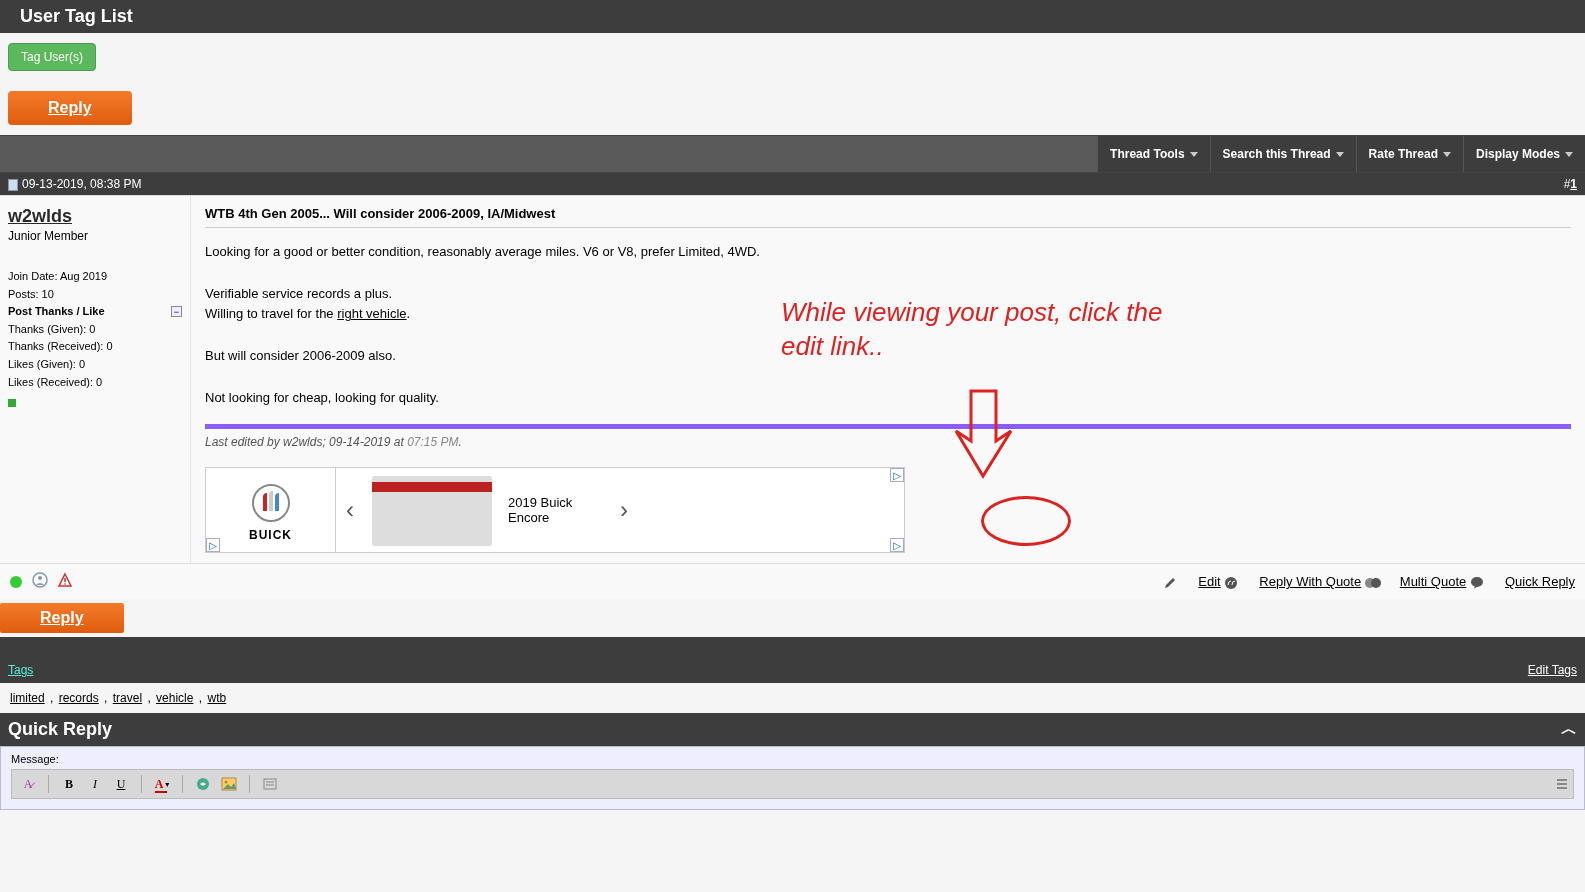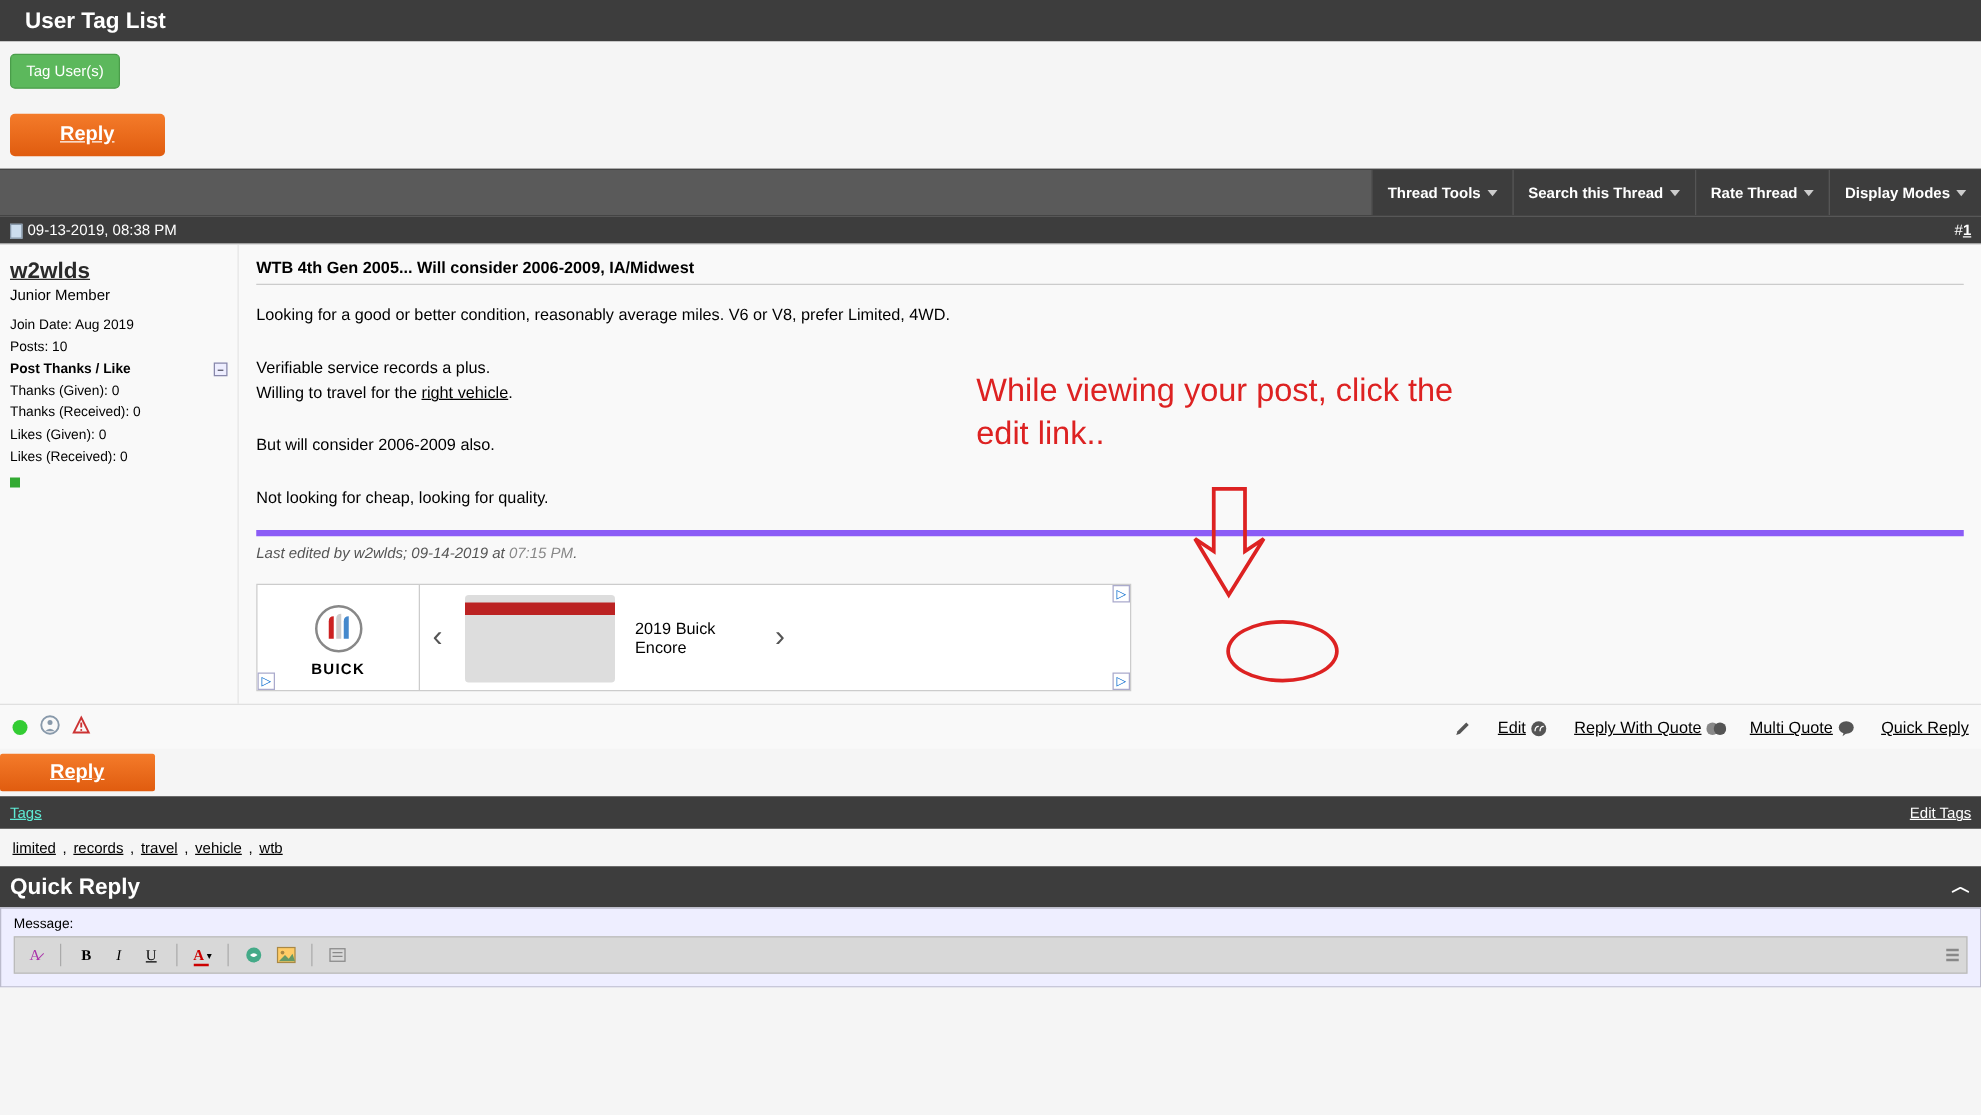--- a/index.html
+++ b/index.html
@@ -1,47 +1,47 @@
 <!DOCTYPE html>
 <html><head>
 <meta charset="utf-8">
 <style>
 * { box-sizing: border-box; margin: 0; padding: 0; }
 body { font-family: Verdana, Arial, sans-serif; font-size: 13px; background: #f5f5f5; color: #000; }
-a { color: #000; text-decoration: underline; cursor: pointer; }
+a { color: #000; text-decoration: underline; cursor: pointer; margin-top: 20px; }
 
 .dark-header { background: #3d3d3d; color: #fff; padding: 6px 20px; font-size: 18px; font-weight: bold; }
 .section-pad { padding: 10px 8px; }
 
 .green-btn { background: #5cb85c; color: #fff; border: 1px solid #4a9d4a; border-radius: 4px; padding: 6px 12px; font-size: 12px; cursor: pointer; }
 
 .orange-btn { background: linear-gradient(#f47b2a, #e05c0f); color: #fff; border: none; border-radius: 4px; padding: 8px 40px; font-size: 16px; cursor: pointer; text-decoration: underline; font-weight: bold; }
 
 .toolbar-row { background: #5a5a5a; height: 38px; display: flex; justify-content: flex-end; align-items: stretch; border-top: 1px solid #444; border-bottom: 1px solid #444; }
 .toolbar-item { background: #3d3d3d; color: #fff; padding: 12px 12px; font-size: 12px; font-weight: bold; display: flex; align-items: center; border-left: 1px solid #555; cursor: pointer; }
 .chev { display: inline-block; margin-left: 5px; width: 0; height: 0; border-left: 4px solid transparent; border-right: 4px solid transparent; border-top: 5px solid #ccc; }
 
 .post-meta-bar { background: #3d3d3d; color: #fff; padding: 4px 8px; display: flex; justify-content: space-between; align-items: center; font-size: 12px; }
 .old-icon { display: inline-block; width: 10px; height: 12px; background: #cde; border: 1px solid #89a; margin-right: 4px; vertical-align: middle; }
 
 .post-row { display: flex; background: #f9f9f9; border-top: 1px solid #ddd; }
 .post-user { width: 190px; padding: 10px 8px; font-size: 11px; }
 .post-user .uname { font-size: 18px; font-weight: bold; text-decoration: underline; color: #2a2a2a; }
 .post-user .utitle { font-size: 12px; margin-top: 2px; }
-.user-stats { margin-top: 9px; line-height: 1.6; }
+.user-stats { margin-top: 25px; line-height: 1.6; }
 .user-stats .ptl { font-weight: bold; display: flex; justify-content: space-between; align-items: center; }
 .toggle-box { width:11px; height:11px; border:1px solid #88a; display:inline-flex; align-items:center; justify-content:center; font-size:9px; color:#556; background:#eef; }
 .rep-dot { width: 8px; height: 8px; background: #3a3; display: inline-block; }
 
 .post-body { flex: 1; padding: 10px 14px; border-left: 1px solid #e5e5e5; position: relative; }
 .post-title { font-weight: bold; font-size: 13px; padding-bottom: 6px; border-bottom: 1px solid #ccc; margin-bottom: 14px; }
 .post-text { font-size: 13px; line-height: 1.6; }
 .edit-note { font-style: italic; color: #555; font-size: 12px; margin-top: 16px; border-top: 5px solid #8b5cf6; padding-top: 6px; }
 
-.annotation { position: absolute; color: #d22; font-size: 26px; left: 590px; top: 100px; width: 420px; line-height: 1.3; }
+.annotation { position: absolute; color: #d22; font-size: 26px; left: 590px; top: 100px; width: 420px; line-height: 1.3; font-style: italic; }
 .arrow-svg { position: absolute; left: 760px; top: 190px; }
 .circle-ann { position: absolute; left: 790px; top: 300px; width: 90px; height: 50px; border: 3px solid #d22; border-radius: 50%; }
 
 .ad-box { margin-top: 18px; border: 1px solid #ccc; width: 700px; height: 86px; display: flex; align-items: stretch; background: #fff; position: relative; font-size: 11px; }
 .ad-seg { display:flex; align-items:center; justify-content:center; padding:0 8px; }
 .ad-chev { font-size: 24px; color: #555; cursor: pointer; padding: 0 10px; align-self: center; }
 .ad-car { width:120px; height:70px; background:#ddd; border-radius:3px; margin: 8px; position:relative; }
 .ad-car:before { content:""; position:absolute; top:6px; left:0; right:0; height:10px; background:#b22; }
 .ad-btn { background:#f47b2a; color:#fff; padding:6px 12px; font-size:10px; border-radius:2px; margin:3px; display:inline-block; cursor:pointer; }
 .ad-corner { position:absolute; top:0; right:0; width:14px; height:14px; background:#fff; color:#06c; font-size:10px; display:flex; align-items:center; justify-content:center; border:1px solid #aac; }

